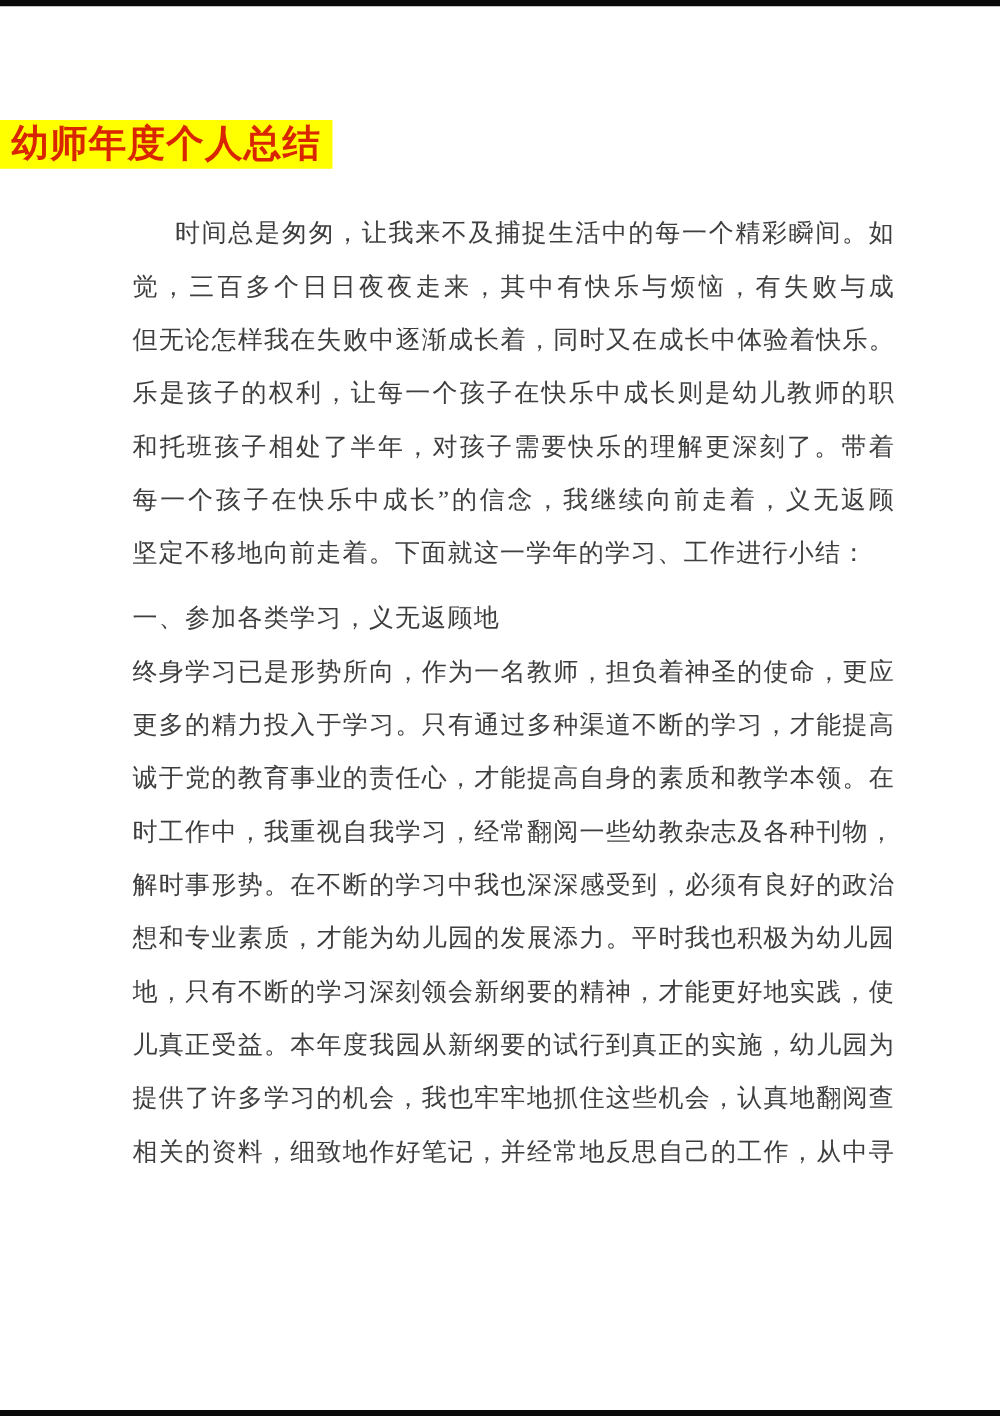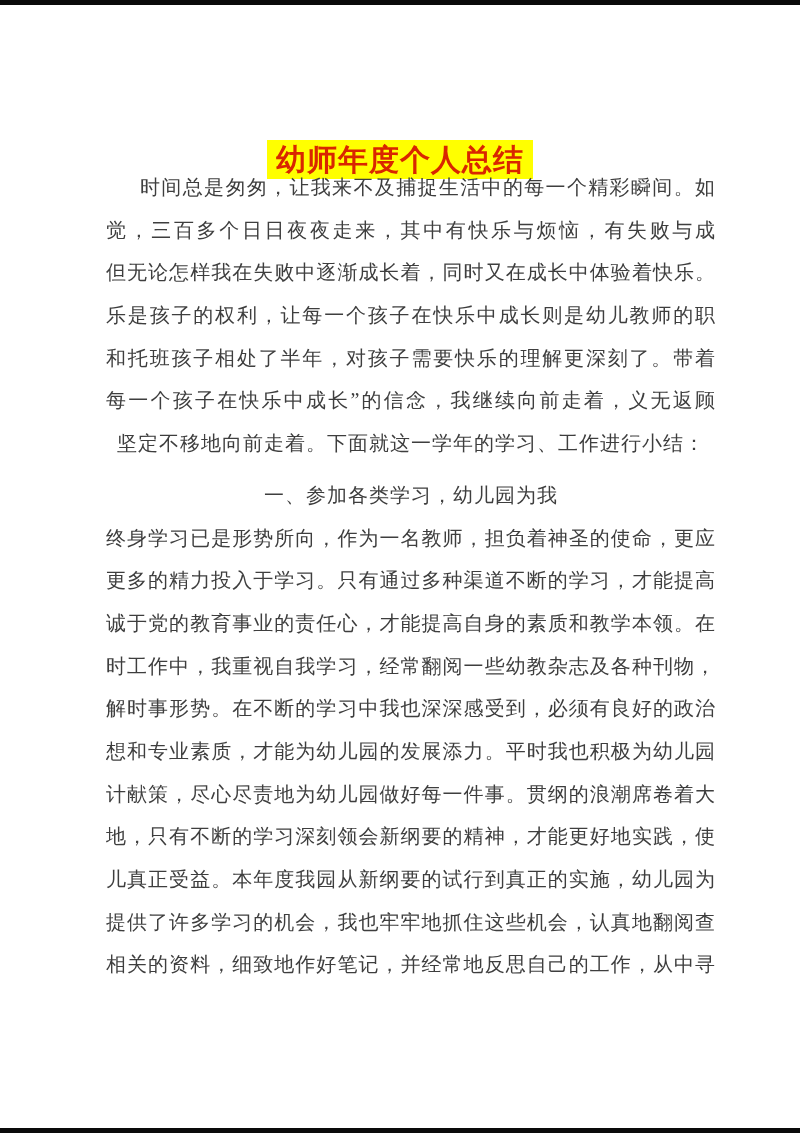--- a/index.html
+++ b/index.html
@@ -25,22 +25,21 @@
     background: var(--edge-bar);
   }
   .edge-bar.top { top: 0; }
   .edge-bar.bottom { bottom: 0; }
 
   .title-row {
     position: absolute;
     top: 96px;
     left: 0;
     width: 800px;
-    text-align: center;
-    margin-top: 44px;
+    text-align: left;
   }
   .title-highlight {
     display: inline-block;
     background: var(--title-highlight);
     color: var(--title-text);
     font-size: 30px;
     font-weight: bold;
     line-height: 33px;
     padding: 3px 9px;
     letter-spacing: 1px;
@@ -53,21 +52,21 @@
     width: 610px;
     color: var(--body-text);
     font-size: 20px;
   }
   .block.heading { margin-top: 9px; }
   .line {
     height: 42.7px;
     line-height: 42.7px;
     white-space: nowrap;
     overflow: hidden;
-    text-align: center;
+    text-align: left;
     letter-spacing: 1px;
   }
   .line.fill {
     white-space: normal;
     text-align: justify;
     text-align-last: justify;
   }
   .line.indent { text-indent: 34px; }
 </style>
 </head>
@@ -83,30 +82,29 @@
     <div class="block paragraph">
       <div class="line fill indent">时间总是匆匆，让我来不及捕捉生活中的每一个精彩瞬间。如今静</div>
       <div class="line fill">觉，三百多个日日夜夜走来，其中有快乐与烦恼，有失败与成功……</div>
       <div class="line fill">但无论怎样我在失败中逐渐成长着，同时又在成长中体验着快乐。快</div>
       <div class="line fill">乐是孩子的权利，让每一个孩子在快乐中成长则是幼儿教师的职责。</div>
       <div class="line fill">和托班孩子相处了半年，对孩子需要快乐的理解更深刻了。带着“让</div>
       <div class="line fill">每一个孩子在快乐中成长”的信念，我继续向前走着，义无返顾地、</div>
       <div class="line">坚定不移地向前走着。下面就这一学年的学习、工作进行小结：</div>
     </div>
     <div class="block heading">
-      <div class="line">一、参加各类学习，幼儿园为我</div>
+      <div class="line">一、参加各类学习，义无返顾地</div>
     </div>
     <div class="block paragraph">
       <div class="line fill">终身学习已是形势所向，作为一名教师，担负着神圣的使命，更应把</div>
       <div class="line fill">更多的精力投入于学习。只有通过多种渠道不断的学习，才能提高忠</div>
       <div class="line fill">诚于党的教育事业的责任心，才能提高自身的素质和教学本领。在平</div>
       <div class="line fill">时工作中，我重视自我学习，经常翻阅一些幼教杂志及各种刊物，了</div>
       <div class="line fill">解时事形势。在不断的学习中我也深深感受到，必须有良好的政治思</div>
       <div class="line fill">想和专业素质，才能为幼儿园的发展添力。平时我也积极为幼儿园献</div>
-      <div class="line fill">计献策，尽心尽责地为幼儿园做好每一件事。贯纲的浪潮席卷着大</div>
       <div class="line fill">地，只有不断的学习深刻领会新纲要的精神，才能更好地实践，使幼</div>
       <div class="line fill">儿真正受益。本年度我园从新纲要的试行到真正的实施，幼儿园为我</div>
       <div class="line fill">提供了许多学习的机会，我也牢牢地抓住这些机会，认真地翻阅查找</div>
       <div class="line fill">相关的资料，细致地作好笔记，并经常地反思自己的工作，从中寻找</div>
     </div>
   </div>
 
 <div class="edge-bar bottom"></div>
 
 </body></html>

